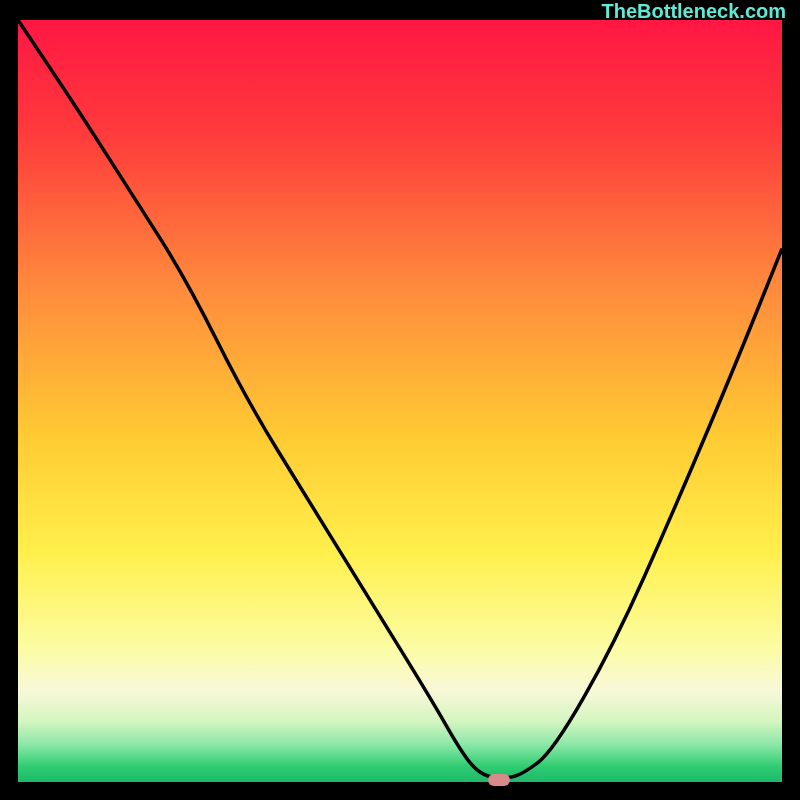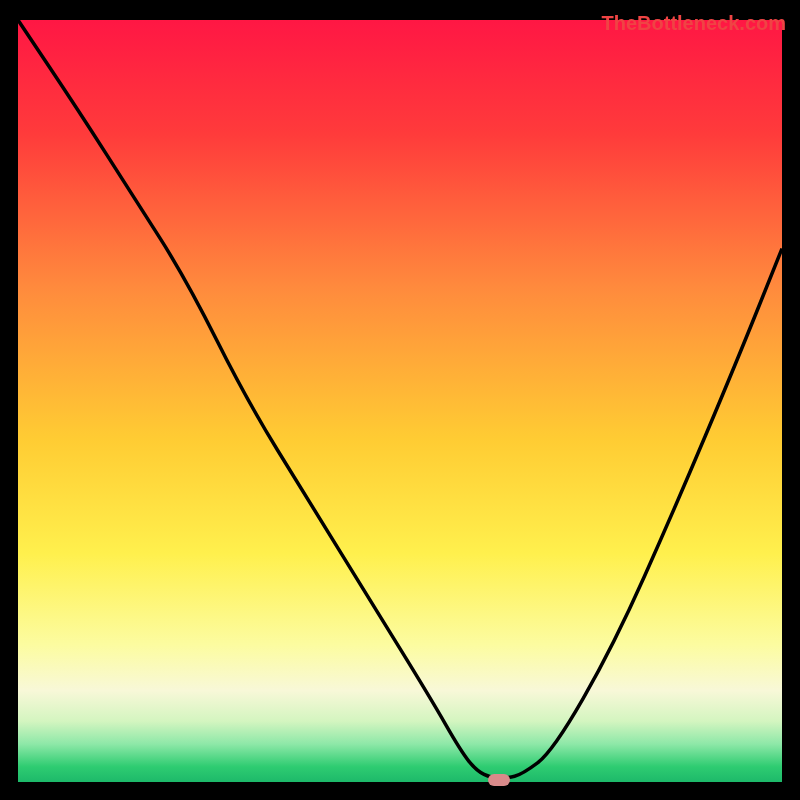--- a/index.html
+++ b/index.html
@@ -6,23 +6,23 @@
     margin: 0;
     padding: 0;
     width: 800px;
     height: 800px;
     background: #000;
     position: relative;
     font-family: Arial, sans-serif;
   }
   .watermark {
     position: absolute;
-    top: 12px;
+    top: 0;
     right: 14px;
-    color: #ef4444;
+    color: #5eead4;
     font-size: 20px;
     font-weight: bold;
     z-index: 10;
   }
   .chart-container {
     position: absolute;
     left: 18px;
     top: 20px;
     width: 764px;
     height: 762px;

